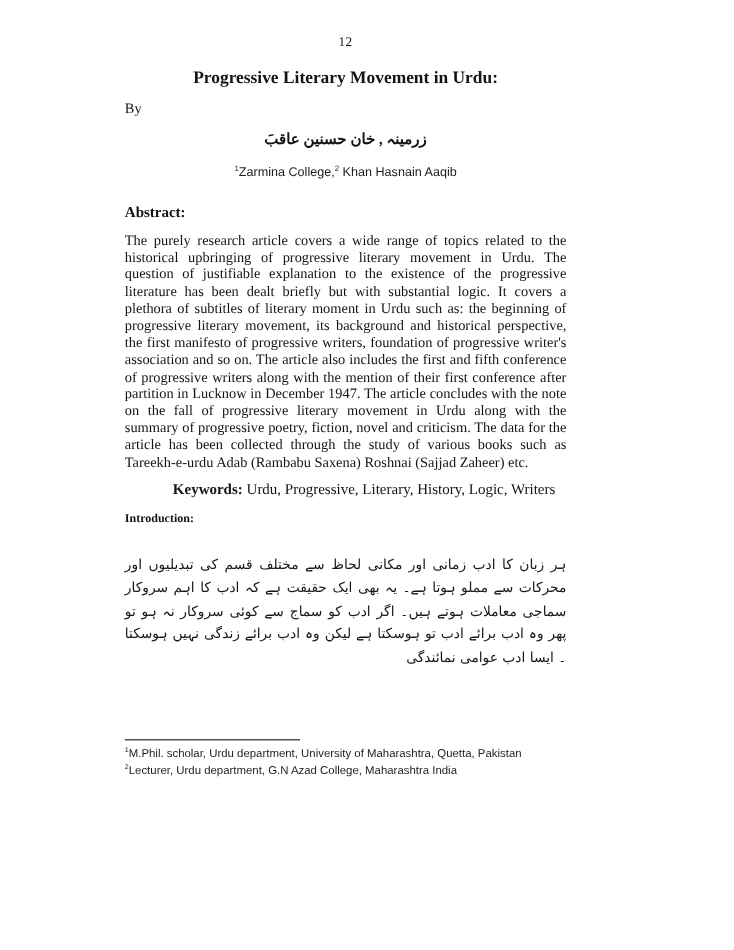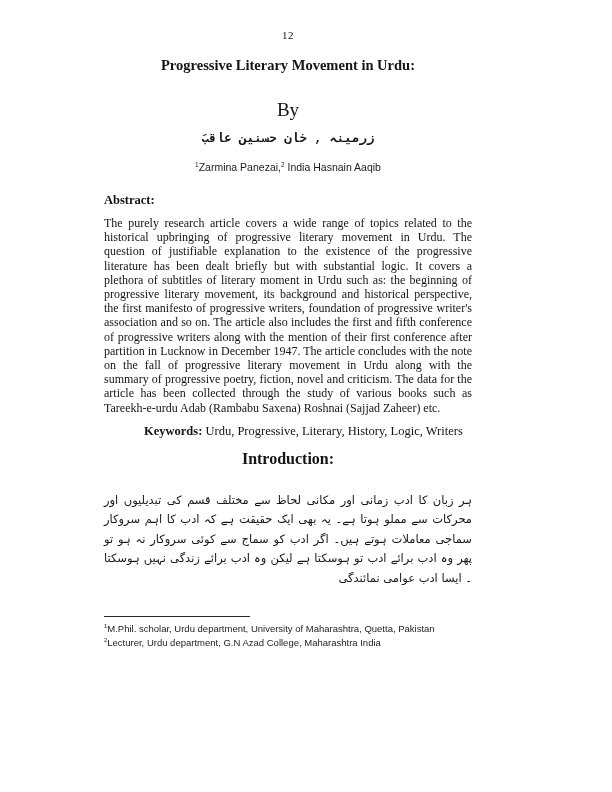--- a/index.html
+++ b/index.html
@@ -34,29 +34,29 @@
     line-height: 18px;
   }
   .title-en {
     margin-top: 15px;
     text-align: center;
     font-weight: bold;
     font-size: 14.5px;
     line-height: 18px;
   }
   .byline {
-    margin-top: 25px;
-    text-align: center;
-    font-size: 19px;
+    margin-top: 9px;
+    text-align: left;
+    font-size: 12px;
   }
   .authors-urdu {
     margin-top: 9px;
     text-align: center;
     direction: rtl;
-    font-family: Liberation Mono, monospace;
+    font-family: Liberation Serif, serif;
     font-weight: bold;
     font-size: 12.5px;
     line-height: 18px;
   }
   .authors-en {
     margin-top: 13px;
     text-align: center;
     font-family: "Liberation Sans", sans-serif;
     font-size: 10.5px;
     color: #1c1c1c;
@@ -76,22 +76,21 @@
   }
   .keywords-line {
     margin-top: 9px;
     font-size: 12.5px;
     margin-left: 40px;
   }
   .keywords-label { font-weight: bold; }
   .intro-heading {
     margin-top: 11px;
     font-weight: bold;
-    font-size: 16px;
-    text-align: center;
+    font-size: 10px;
   }
   .intro-body-urdu {
     margin-top: 23px;
     direction: rtl;
     text-align: justify;
     text-justify: inter-word;
     font-family: "DejaVu Sans", sans-serif;
     font-size: 11.5px;
     line-height: 19.5px;
     color: #181818;
@@ -122,21 +121,21 @@
 
     <div class="page-number">12</div>
 
 
     <div class="title-en">Progressive Literary Movement in Urdu:</div>
 
     <div class="byline">By</div>
 
     <div class="authors-urdu">زرمینہ , خان حسنین عاقبَ</div>
 
-    <div class="authors-en"><sup>1</sup><span>Zarmina Panezai,</span><sup>2</sup><span> India Hasnain Aaqib</span></div>
+    <div class="authors-en"><sup>1</sup><span>Zarmina College,</span><sup>2</sup><span> Khan Hasnain Aaqib</span></div>
 
     <div class="abstract-heading">Abstract:</div>
 
     <div class="abstract-body">The purely research article covers a wide range of topics related to the historical upbringing of progressive literary movement in Urdu. The question of justifiable explanation to the existence of the progressive literature has been dealt briefly but with substantial logic. It covers a plethora of subtitles of literary moment in Urdu such as: the beginning of progressive literary movement, its background and historical perspective, the first manifesto of progressive writers, foundation of progressive writer's association and so on. The article also includes the first and fifth conference of progressive writers along with the mention of their first conference after partition in Lucknow in December 1947. The article concludes with the note on the fall of progressive literary movement in Urdu along with the summary of progressive poetry, fiction, novel and criticism. The data for the article has been collected through the study of various books such as Tareekh-e-urdu Adab (Rambabu Saxena) Roshnai (Sajjad Zaheer) etc.</div>
 
     <div class="keywords-line"><span class="keywords-label">Keywords:</span><span> Urdu, Progressive, Literary, History, Logic, Writers</span></div>
 
     <div class="intro-heading">Introduction:</div>
 
     <div class="intro-body-urdu">ہر زبان کا ادب زمانی اور مکانی لحاظ سے مختلف قسم کی تبدیلیوں اور محرکات سے مملو ہوتا ہے۔ یہ بھی ایک حقیقت ہے کہ ادب کا اہم سروکار سماجی معاملات ہوتے ہیں۔ اگر ادب کو سماج سے کوئی سروکار نہ ہو تو پھر وہ ادب برائے ادب تو ہوسکتا ہے لیکن وہ ادب برائے زندگی نہیں ہوسکتا ۔ ایسا ادب عوامی نمائندگی</div>

